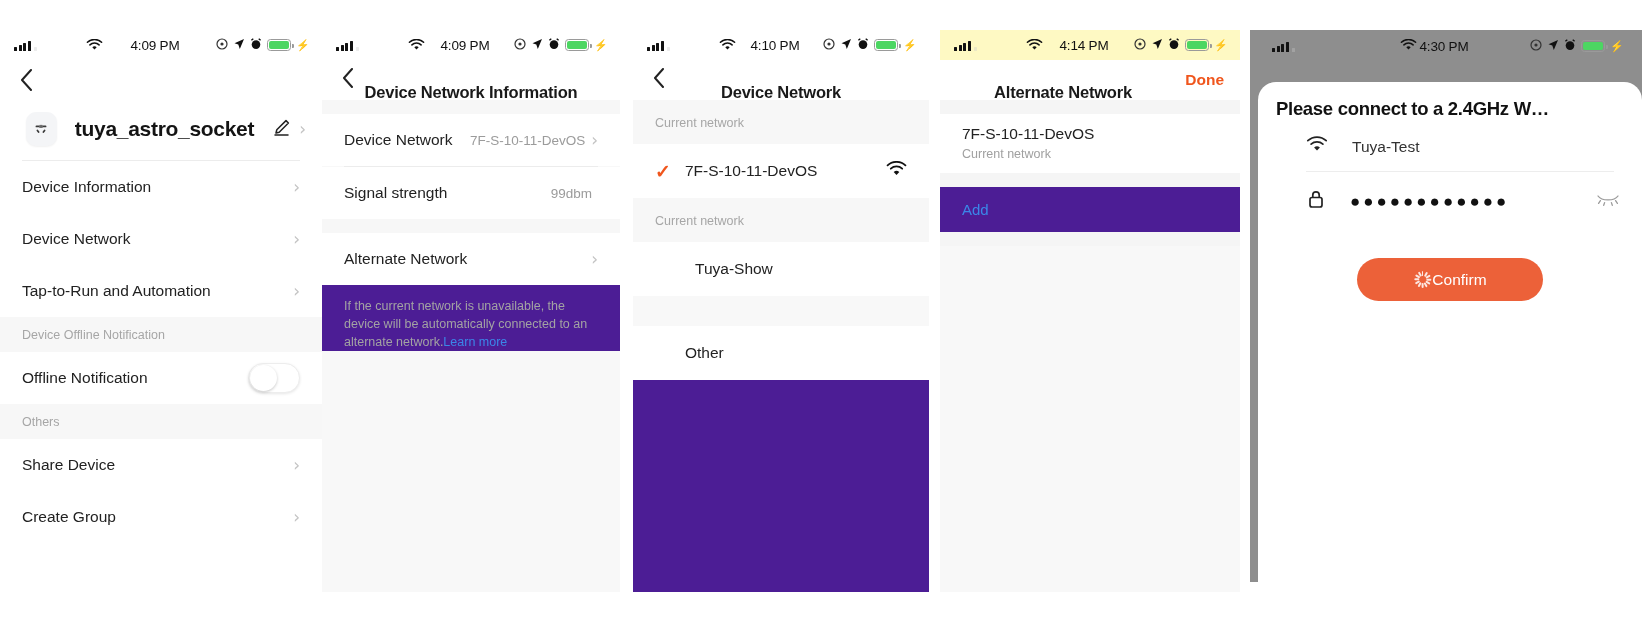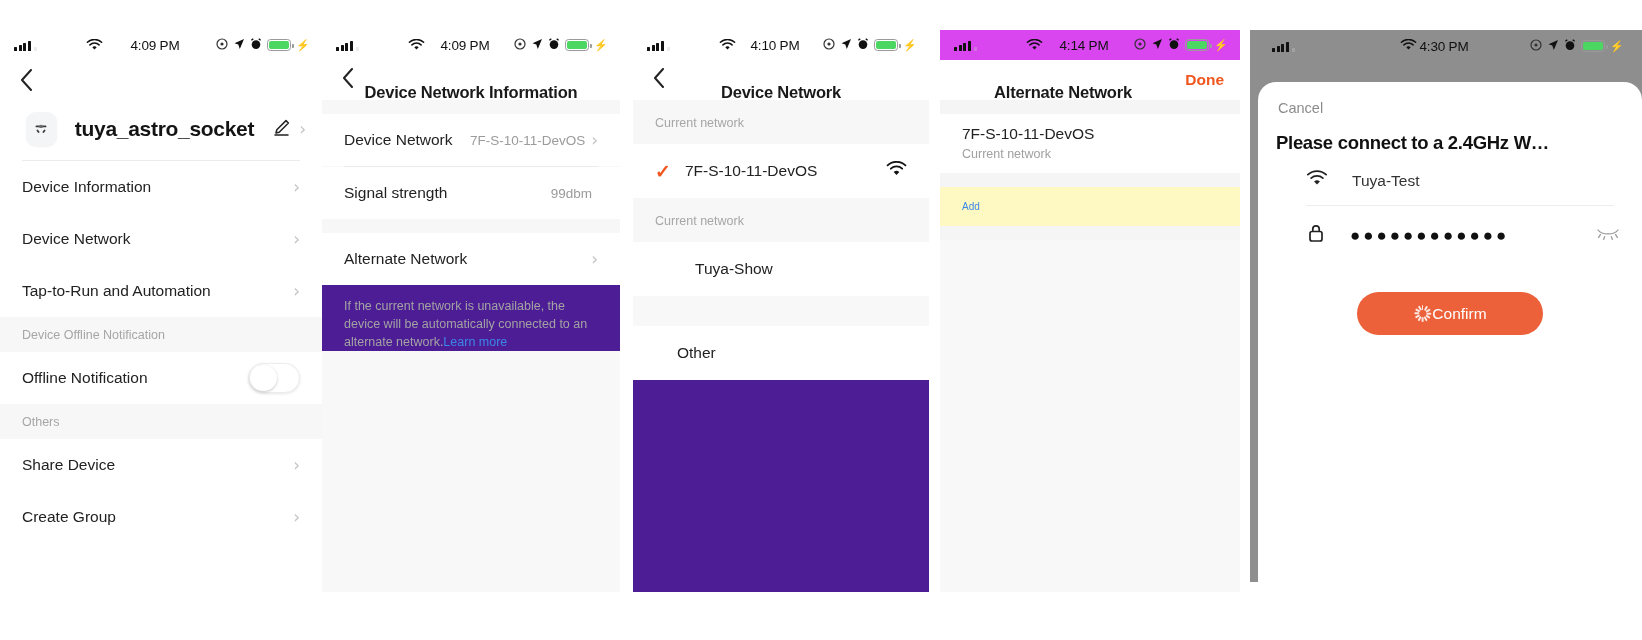--- a/index.html
+++ b/index.html
@@ -99,21 +99,21 @@
   .net-row { height:54px; background:#fff; display:flex; align-items:center; padding:0 22px;}
   .net-row .nm { font-size:15.5px; color:#222;}
   .net-row .wifi-right { margin-left:auto; }
   .gap { height:30px; background:#f8f8f8; }
 
   
   #p4 { left:940px; width:300px; height:562px; background:#f8f8f8;}
   .alt-row { background:#fff; padding: 10px 22px 12px 22px; }
   .alt-row .nm { font-size:15.5px; color:#222; line-height:1.35;}
   .alt-row .sub { font-size:12.5px; color:#a0a0a0; margin-top:2px;}
-  .add-row { background:#fef9c3; padding: 14px 22px; font-size:10px; color:#3b87e8; }
+  .add-row { background:#4c1d95; padding: 14px 22px; font-size:15px; color:#3b87e8; }
 
   
   #p5 { left:1250px; width:392px; height:552px; background:#8e8e8e; }
   .sheet {
     position:absolute; left:8px; right:0; top:52px; bottom:0;
     background:#fff; border-radius:18px 18px 0 0;
   }
   .sheet-cancel { padding: 18px 0 0 20px; font-size:14.5px; color:#8c8c8c; }
   .sheet-title {
     padding: 16px 18px 0 18px; font-size:18.5px; font-weight:700; color:#111;
@@ -382,26 +382,26 @@
       </span>
     </div>
 
     <div class="group-head" style="padding-top:16px;padding-bottom:14px">Current network</div>
     <div class="net-row">
       <span class="nm" style="margin-left:40px">Tuya-Show</span>
     </div>
 
     <div class="gap"></div>
     <div class="net-row">
-      <span class="nm" style="margin-left:22px">Other</span>
+      <span class="nm" style="margin-left:30px">Other</span>
     </div>
   </div>
 
   <div class="panel" id="p4">
-    <div class="statusbar" style="background:#d946ef">
+    <div class="statusbar" style="background:#fef9c3">
       <div class="sb-left">
         <div class="sb-bars">
             <i></i>
             <i></i>
             <i></i>
             <i></i>
           </div>
         <div class="sb-bars faded" style="opacity:.35">
             <i></i>
           </div>
@@ -483,21 +483,20 @@
               <path d="M1.4 2.2 3.3.7M10.6 2.2 8.7.7" stroke="#111" stroke-width="1.4"></path>
             </svg></span>
         <span class="sb-battery">
             <span></span>
           </span>
         <span class="sb-bolt">⚡</span>
       </div>
     </div>
 
     <div class="sheet">
-      <div class="sheet-cancel">Cancel</div>
       <div class="sheet-title">Please connect to a 2.4GHz W…</div>
 
       <div class="field">
         <span>
           <svg width="22" height="17" viewBox="0 0 22 17">
               <path d="M11 14.6 8.1 11.6a4.3 4.3 0 0 1 5.8 0z" fill="#222"></path>
               <path d="M5.1 8.2a8.8 8.8 0 0 1 11.8 0" stroke="#222" stroke-width="1.7" fill="none" stroke-linecap="round"></path>
               <path d="M1.8 4.7a13.6 13.6 0 0 1 18.4 0" stroke="#222" stroke-width="1.7" fill="none" stroke-linecap="round"></path>
             </svg>
         </span>

